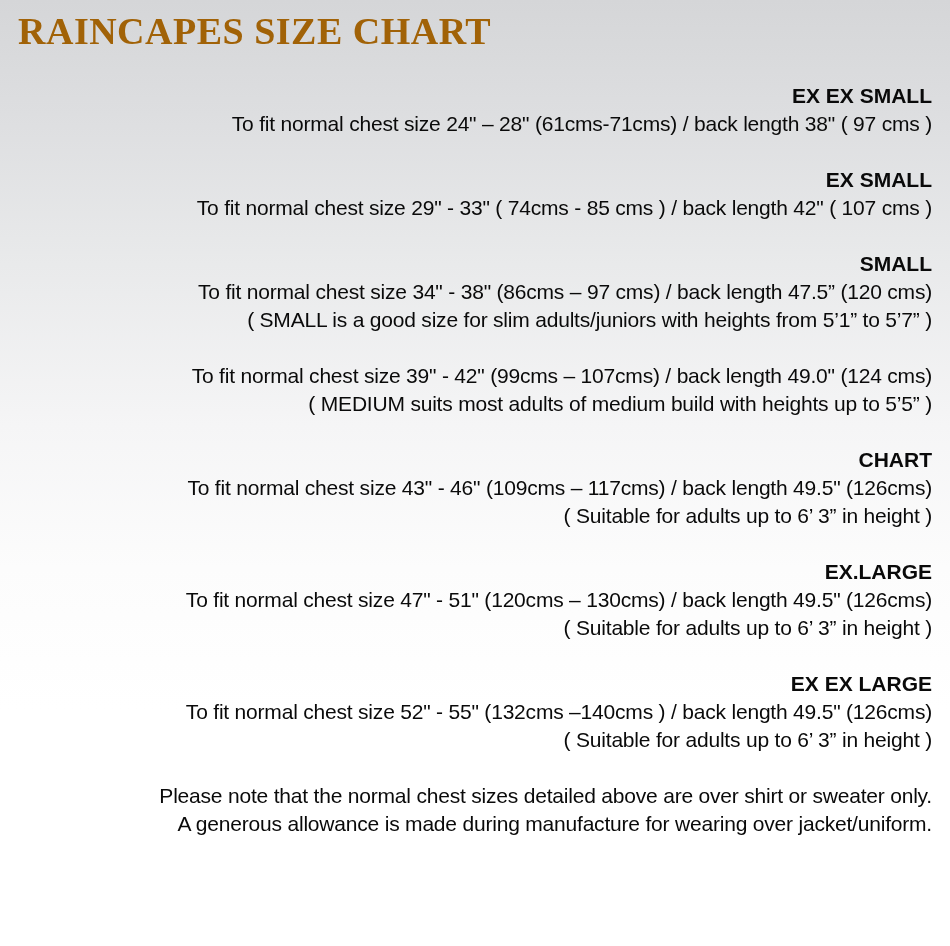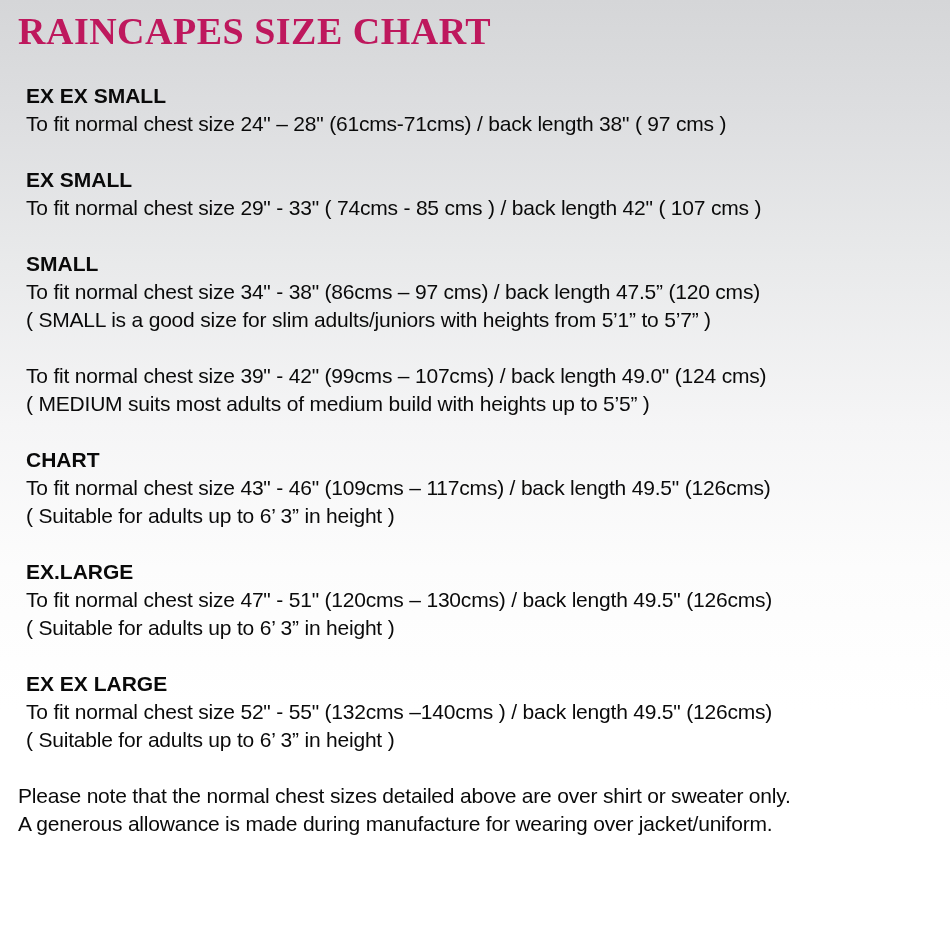--- a/index.html
+++ b/index.html
@@ -17,42 +17,44 @@
     width: 100%;
     height: 100%;
   }
   .page-title {
     font-family: "Liberation Serif", serif;
     font-weight: bold;
     font-size: 38px;
     line-height: 46px;
     letter-spacing: 0.5px;
     margin: 0 0 28px 0;
-    color: #be185d;
+    color: #a16207;
   }
   .size-section {
-    margin: 0 0 28px 8px;
+    margin: 0 0 28px 16px;
     font-size: 21px;
     line-height: 28px;
     letter-spacing: -0.2px;
+    text-align: right;
   }
   .size-name {
     font-weight: bold;
     font-size: 21px;
     line-height: 28px;
     letter-spacing: 0;
   }
   .size-fit, .size-note {
     white-space: nowrap;
   }
   .footer-note {
     margin-top: 28px;
     font-size: 21px;
     line-height: 28px;
     letter-spacing: -0.2px;
+    text-align: right;
   }
 </style>
 </head>
 <body style="color: rgb(10, 10, 10);">
 
 <div class="page">
 
   <h1 class="page-title">RAINCAPES SIZE CHART</h1>
 
   <div class="size-section">

